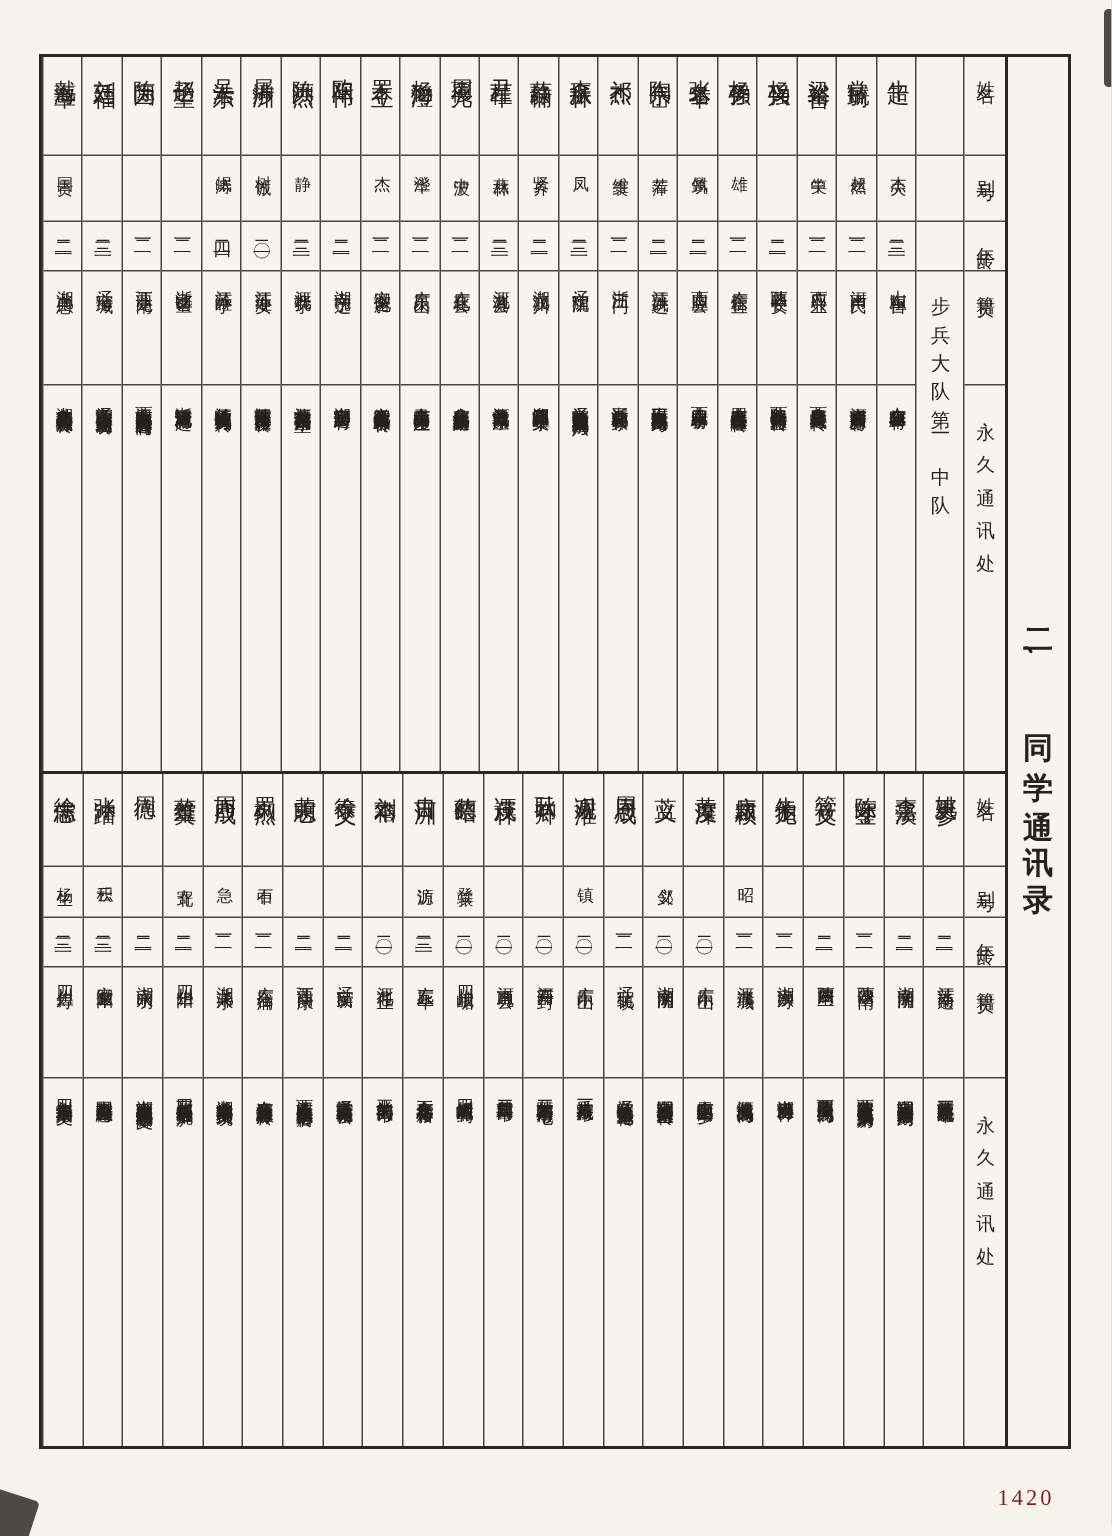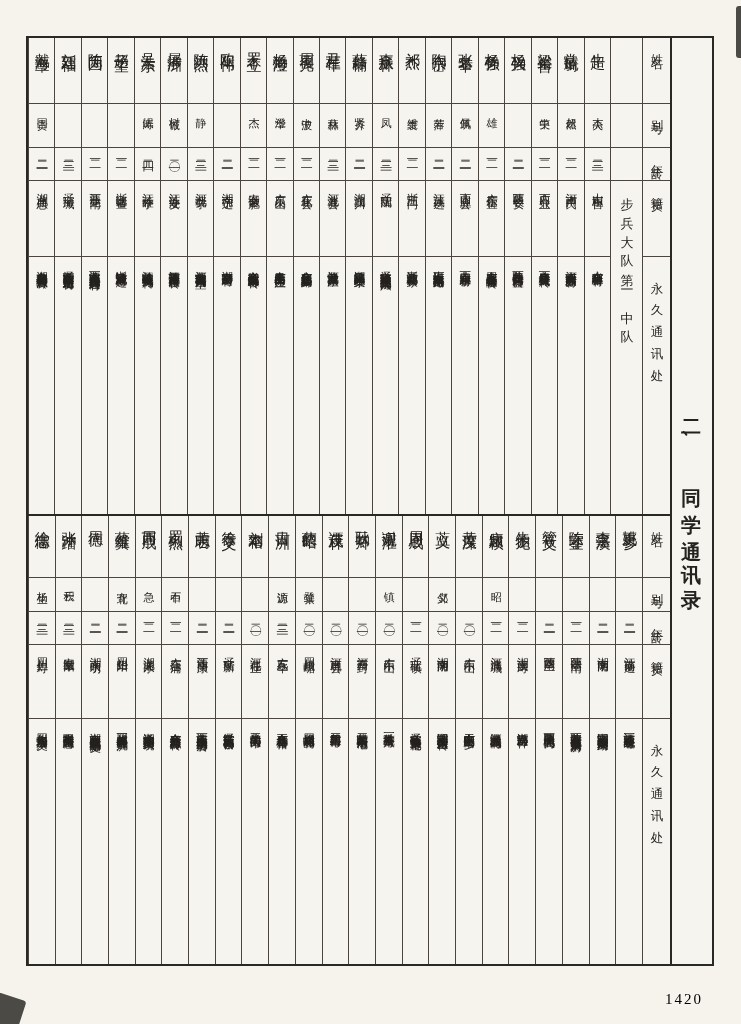--- a/index.html
+++ b/index.html
@@ -61,21 +61,21 @@
   .group-label { font-size:13px; letter-spacing:19px; }
 
   .margin-col {
     flex:0 0 40px; border-left:2px solid #2a2824;
     display:flex; justify-content:center; align-items:center;
   }
   .section-title { font-size:20px; font-weight:bold; letter-spacing:25px; }
 
   .page-number {
     position:absolute; right:38px; bottom:16px;
-    font-size:15px; letter-spacing:2px; color:#000000;
+    font-size:15px; letter-spacing:2px; color:#7f1d1d;
   }
 </style>
 </head>
 <body>
 
 <div class="page">
 
   <div class="artifact right-top"></div>
   <div class="artifact bottom-left"></div>
 

